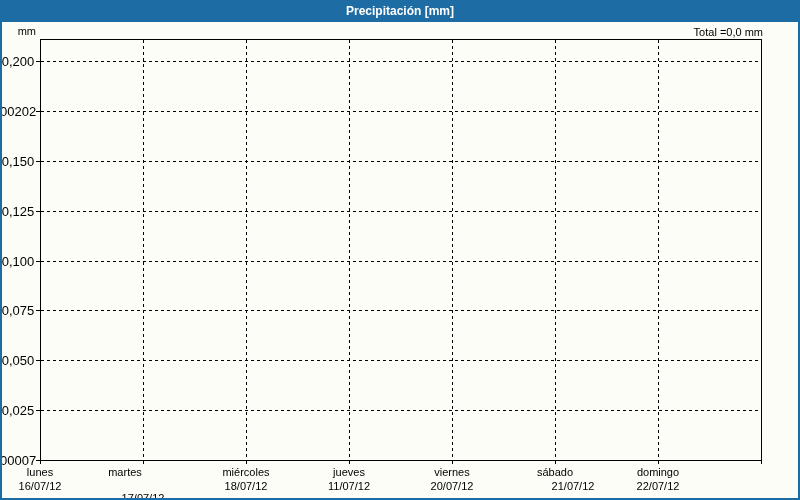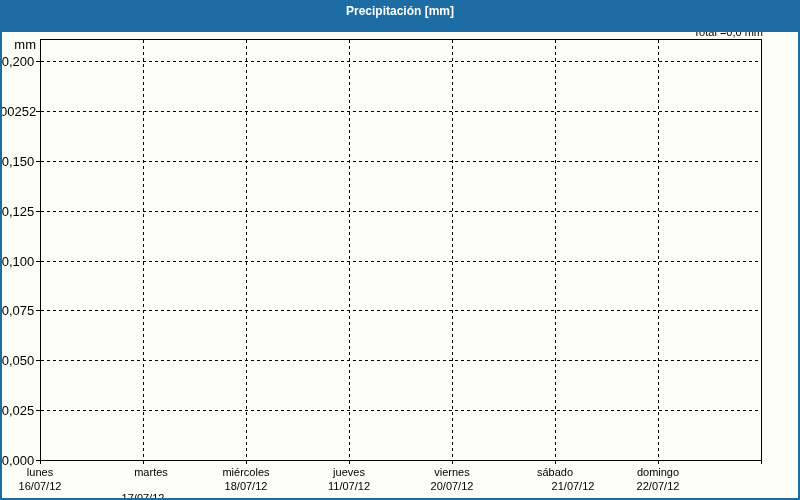--- a/index.html
+++ b/index.html
@@ -3,30 +3,30 @@
 <meta charset="utf-8">
 <style>
   html,body{margin:0;padding:0;background:#e8e8e8;}
   #frame{
     position:relative;width:800px;height:500px;overflow:hidden;
     background:var(--bg,#fdfdf7);
     font-family:"Liberation Sans",sans-serif;color:var(--text,#000);
   }
   .frame-border{position:absolute;inset:0;border:2px solid var(--accent,#1d6da4);pointer-events:none;z-index:20;}
   .titlebar{
-    position:absolute;left:0;top:0;width:800px;height:32px;
+    position:absolute;left:0;top:0;width:800px;height:22px;
     background:var(--accent,#1d6da4);color:var(--titlebar-text,#fff);
     font-size:12px;font-weight:bold;line-height:22px;text-align:center;z-index:5;
   }
   .total{
     position:absolute;top:26px;right:37px;font-size:11px;white-space:nowrap;
   }
   .unit{
-    position:absolute;left:0;top:39px;width:36px;text-align:right;
-    font-size:13px;line-height:11px;white-space:nowrap;
+    position:absolute;left:0;top:26px;width:36px;text-align:right;
+    font-size:11px;line-height:11px;white-space:nowrap;
   }
   .plot{
     position:absolute;left:40px;top:39px;width:722px;height:422px;
     border:1px solid var(--grid,#000);box-sizing:border-box;background:transparent;
   }
   .hgrid{
     position:absolute;height:1px;left:41px;width:720px;
     background:repeating-linear-gradient(to right,var(--grid,#000) 0 3px,transparent 3px 6px);
   }
   .vgrid{
@@ -90,33 +90,33 @@
       <div class="xtick" style="left: 143px;"></div>
       <div class="xtick" style="left: 246px;"></div>
       <div class="xtick" style="left: 349px;"></div>
       <div class="xtick" style="left: 452px;"></div>
       <div class="xtick" style="left: 555px;"></div>
       <div class="xtick" style="left: 658px;"></div>
       <div class="xtick" style="left: 761px;"></div>
     </div>
   <div id="ylabels">
       <div class="ylabel" style="top: 56px;">0,200</div>
-      <div class="ylabel" style="top: 106px;">00252</div>
+      <div class="ylabel" style="top: 106px;">00202</div>
       <div class="ylabel" style="top: 156px;">0,150</div>
       <div class="ylabel" style="top: 206px;">0,125</div>
       <div class="ylabel" style="top: 256px;">0,100</div>
       <div class="ylabel" style="top: 305px;">0,075</div>
       <div class="ylabel" style="top: 355px;">0,050</div>
       <div class="ylabel" style="top: 405px;">0,025</div>
-      <div class="ylabel" style="top: 455px;">0,000</div>
+      <div class="ylabel" style="top: 455px;">00007</div>
     </div>
   <div id="xlabels">
       <div class="xday" style="left: 40px;">lunes</div>
       <div class="xdate" style="left: 40px;">16/07/12</div>
-      <div class="xday" style="left: 151px;">martes</div>
+      <div class="xday" style="left: 125px;">martes</div>
       <div class="xdate" style="left: 143px; margin-top: 12px;">17/07/12</div>
       <div class="xday" style="left: 246px;">miércoles</div>
       <div class="xdate" style="left: 246px;">18/07/12</div>
       <div class="xday" style="left: 349px;">jueves</div>
       <div class="xdate" style="left: 349px;">11/07/12</div>
       <div class="xday" style="left: 452px;">viernes</div>
       <div class="xdate" style="left: 452px;">20/07/12</div>
       <div class="xday" style="left: 555px;">sábado</div>
       <div class="xdate" style="left: 566px; margin-left: 7px;">21/07/12</div>
       <div class="xday" style="left: 658px;">domingo</div>

